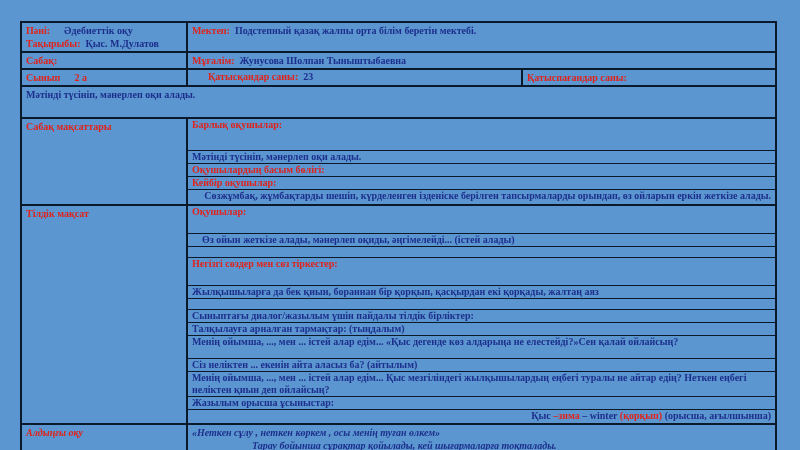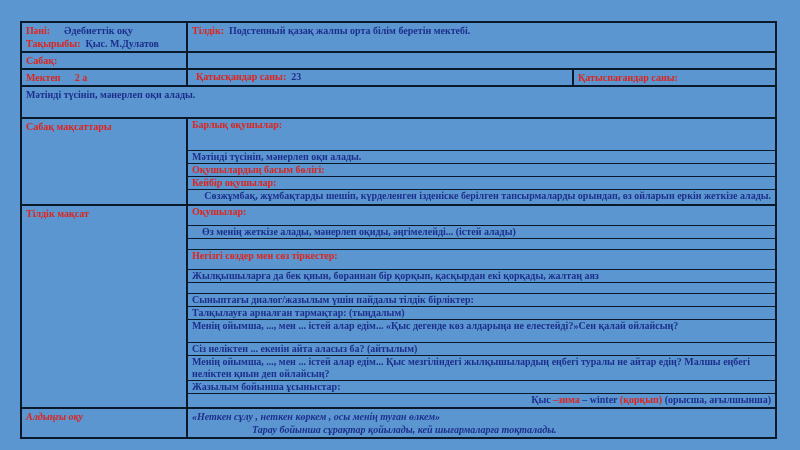--- a/index.html
+++ b/index.html
@@ -19,71 +19,74 @@
   }
   .tr{display:flex;border-bottom:2px solid #0b1a2a;}
   .tr:last-child{border-bottom:none;font-style:italic;}
   .td-l{
     width:166px;flex:none;
     border-right:2px solid #0b1a2a;
     padding:1px 4px;box-sizing:border-box;
     line-height:13px;
   }
   .td-m{
-    width:386px;flex:none;
+    width:335px;flex:none;
     border-right:2px solid #0b1a2a;
-    padding:1px 8px;box-sizing:border-box;
+    padding:1px 20px;box-sizing:border-box;
     line-height:12px;
   }
   .td-r{flex:1;padding:1px 4px;box-sizing:border-box;line-height:13px;}
   .td-rs{flex:1;padding:0;box-sizing:border-box;}
   .s{
     border-bottom:1px solid #0b1a2a;
     padding:0 4px;box-sizing:border-box;
     line-height:12px;overflow:hidden;
   }
   .s:last-child{border-bottom:none;text-align:right;}
   .red{color:#e0231b;}
   .blue{color:#1d2f8c;}
   .lbl{margin-right:5px;}
   .gap{margin-right:14px;}
-  .h11{height:11px}.h12{height:20px}.h13{height:13px}.h14{height:14px}
+  .h11{height:11px}.h12{height:28px}.h13{height:13px}.h14{height:14px}
   .h16{height:32px}.h23{height:23px}.h25{height:25px}
   .r1{min-height:28px}.r2{min-height:13px}.r3{min-height:14px}.r4{min-height:30px}.r7{min-height:28px}
   .indent1{padding-left:14px;}
   .indent2{padding-left:60px;}
 </style>
 </head>
 <body>
 
 <div class="tbl">
 
   <div class="tr r1">
     <div class="td-l">
       <div>
         <span class="red gap">Пәні:</span><span class="blue">Әдебиеттік оқу</span>
       </div>
       <div>
         <span class="red lbl">Тақырыбы:</span><span class="blue">Қыс. М.Дулатов</span>
       </div>
     </div>
     <div class="td-r">
-      <span class="red lbl">Тілдік:</span><span class="blue">Подстепный қазақ  жалпы орта білім беретін  мектебі.</span>
+      <span class="red lbl">Мектеп:</span><span class="blue">Подстепный қазақ  жалпы орта білім беретін  мектебі.</span>
     </div>
   </div>
 
   <div class="tr r2">
     <div class="td-l">
       <span class="red">Сабақ:</span>
     </div>
+    <div class="td-r">
+      <span class="red lbl">Мұғалім:</span><span class="blue">Жунусова Шолпан Тыныштыбаевна</span>
+    </div>
   </div>
 
   <div class="tr r3">
     <div class="td-l">
-      <span class="red gap">Мектеп</span><span class="red">2 а</span>
+      <span class="red gap">Сынып</span><span class="red">2 а</span>
     </div>
     <div class="td-m">
       <span class="red lbl">Қатысқандар саны:</span><span class="blue">23</span>
     </div>
     <div class="td-r">
       <span class="red">Қатыспағандар саны:</span>
     </div>
   </div>
 
   <div class="tr r4">
@@ -104,31 +107,31 @@
       <div class="s h14 blue">Сөзжұмбақ, жұмбақтарды шешіп, күрделенген ізденіске берілген тапсырмаларды орындап, өз ойларын еркін жеткізе алады.</div>
     </div>
   </div>
 
   <div class="tr">
     <div class="td-l">
       <span class="red">Тілдік мақсат</span>
     </div>
     <div class="td-rs">
       <div class="s h12 red">Оқушылар:</div>
-      <div class="s h13 blue indent1">Өз менің жеткізе алады,  мәнерлеп оқиды, әңгімелейді... (істей алады)</div>
+      <div class="s h13 blue indent1">Өз ойын жеткізе алады,  мәнерлеп оқиды, әңгімелейді... (істей алады)</div>
       <div class="s h11"></div>
       <div class="s h12 red">Негізгі сөздер мен сөз тіркестер:</div>
       <div class="s h13 blue">Жылқышыларға да бек қиын, бораннан бір қорқып, қасқырдан екі қорқады, жалтаң аяз</div>
       <div class="s h11"></div>
       <div class="s h13 blue">Сыныптағы диалог/жазылым үшін пайдалы тілдік бірліктер:</div>
       <div class="s h13 blue">Талқылауға арналған тармақтар: (тыңдалым)</div>
       <div class="s h23 blue">Менің ойымша, ..., мен ... істей алар едім...   «Қыс дегенде көз алдарыңа не елестейді?»Сен қалай ойлайсың?</div>
       <div class="s h13 blue">Сіз неліктен  ...  екенін айта аласыз ба? (айтылым)</div>
-      <div class="s h25 blue">Менің ойымша, ..., мен ... істей алар едім... Қыс мезгіліндегі жылқышылардың еңбегі туралы  не айтар едің? Малшы еңбегі неліктен қиын деп ойлайсың?</div>
-      <div class="s h13 blue">Жазылым бойынша ұсыныстар:</div>
+      <div class="s h25 blue">Менің ойымша, ..., мен ... істей алар едім... Қыс мезгіліндегі жылқышылардың еңбегі туралы  не айтар едің? Неткен еңбегі неліктен қиын деп ойлайсың?</div>
+      <div class="s h13 blue">Жазылым орысша ұсыныстар:</div>
       <div class="s h13">
         <span class="blue">Қыс </span><span class="red">–зима</span><span class="blue"> – winter </span><span class="red">(қорқып)</span><span class="blue"> (орысша, ағылшынша)</span>
       </div>
     </div>
   </div>
 
   <div class="tr r7">
     <div class="td-l">
       <span class="red">Алдыңғы оқу</span>
     </div>

